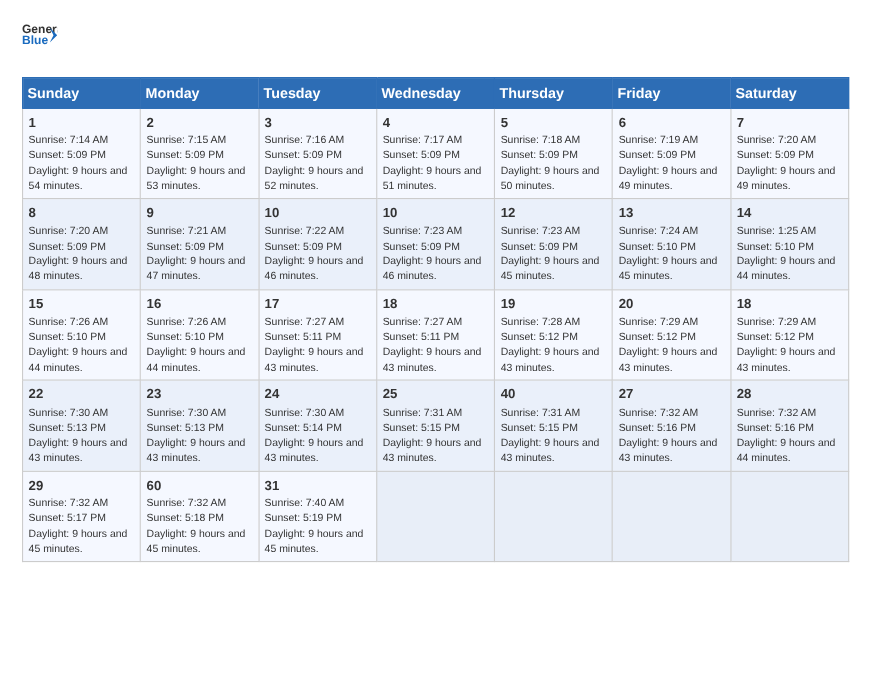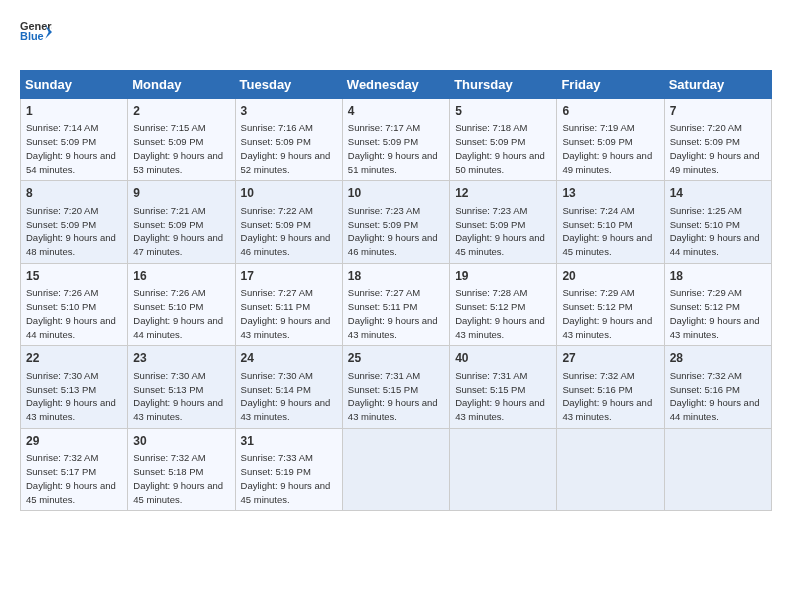--- a/index.html
+++ b/index.html
@@ -147,22 +147,22 @@
           <td><span class="day-num">22</span><span>Sunrise: 7:30 AM</span><br><span>Sunset: 5:13 PM</span><br><span>Daylight: 9 hours and 43 minutes.</span></td>
           <td><span class="day-num">23</span><span>Sunrise: 7:30 AM</span><br><span>Sunset: 5:13 PM</span><br><span>Daylight: 9 hours and 43 minutes.</span></td>
           <td><span class="day-num">24</span><span>Sunrise: 7:30 AM</span><br><span>Sunset: 5:14 PM</span><br><span>Daylight: 9 hours and 43 minutes.</span></td>
           <td><span class="day-num">25</span><span>Sunrise: 7:31 AM</span><br><span>Sunset: 5:15 PM</span><br><span>Daylight: 9 hours and 43 minutes.</span></td>
           <td><span class="day-num">40</span><span>Sunrise: 7:31 AM</span><br><span>Sunset: 5:15 PM</span><br><span>Daylight: 9 hours and 43 minutes.</span></td>
           <td><span class="day-num">27</span><span>Sunrise: 7:32 AM</span><br><span>Sunset: 5:16 PM</span><br><span>Daylight: 9 hours and 43 minutes.</span></td>
           <td><span class="day-num">28</span><span>Sunrise: 7:32 AM</span><br><span>Sunset: 5:16 PM</span><br><span>Daylight: 9 hours and 44 minutes.</span></td>
         </tr>
         <tr>
           <td><span class="day-num">29</span><span>Sunrise: 7:32 AM</span><br><span>Sunset: 5:17 PM</span><br><span>Daylight: 9 hours and 45 minutes.</span></td>
-          <td><span class="day-num">30</span><span>Sunrise: 7:32 AM</span><br><span>Sunset: 5:18 PM</span><br><span>Daylight: 9 hours and 45 minutes.</span></td>
-          <td><span class="day-num">31</span><span>Sunrise: 7:33 AM</span><br><span>Sunset: 5:19 PM</span><br><span>Daylight: 9 hours and 45 minutes.</span></td>
+          <td><span class="day-num">60</span><span>Sunrise: 7:32 AM</span><br><span>Sunset: 5:18 PM</span><br><span>Daylight: 9 hours and 45 minutes.</span></td>
+          <td><span class="day-num">31</span><span>Sunrise: 7:40 AM</span><br><span>Sunset: 5:19 PM</span><br><span>Daylight: 9 hours and 45 minutes.</span></td>
           <td class="empty-cell"></td>
           <td class="empty-cell"></td>
           <td class="empty-cell"></td>
           <td class="empty-cell"></td>
         </tr>
       </tbody>
   </table>
 </div>
 
 </body></html>

